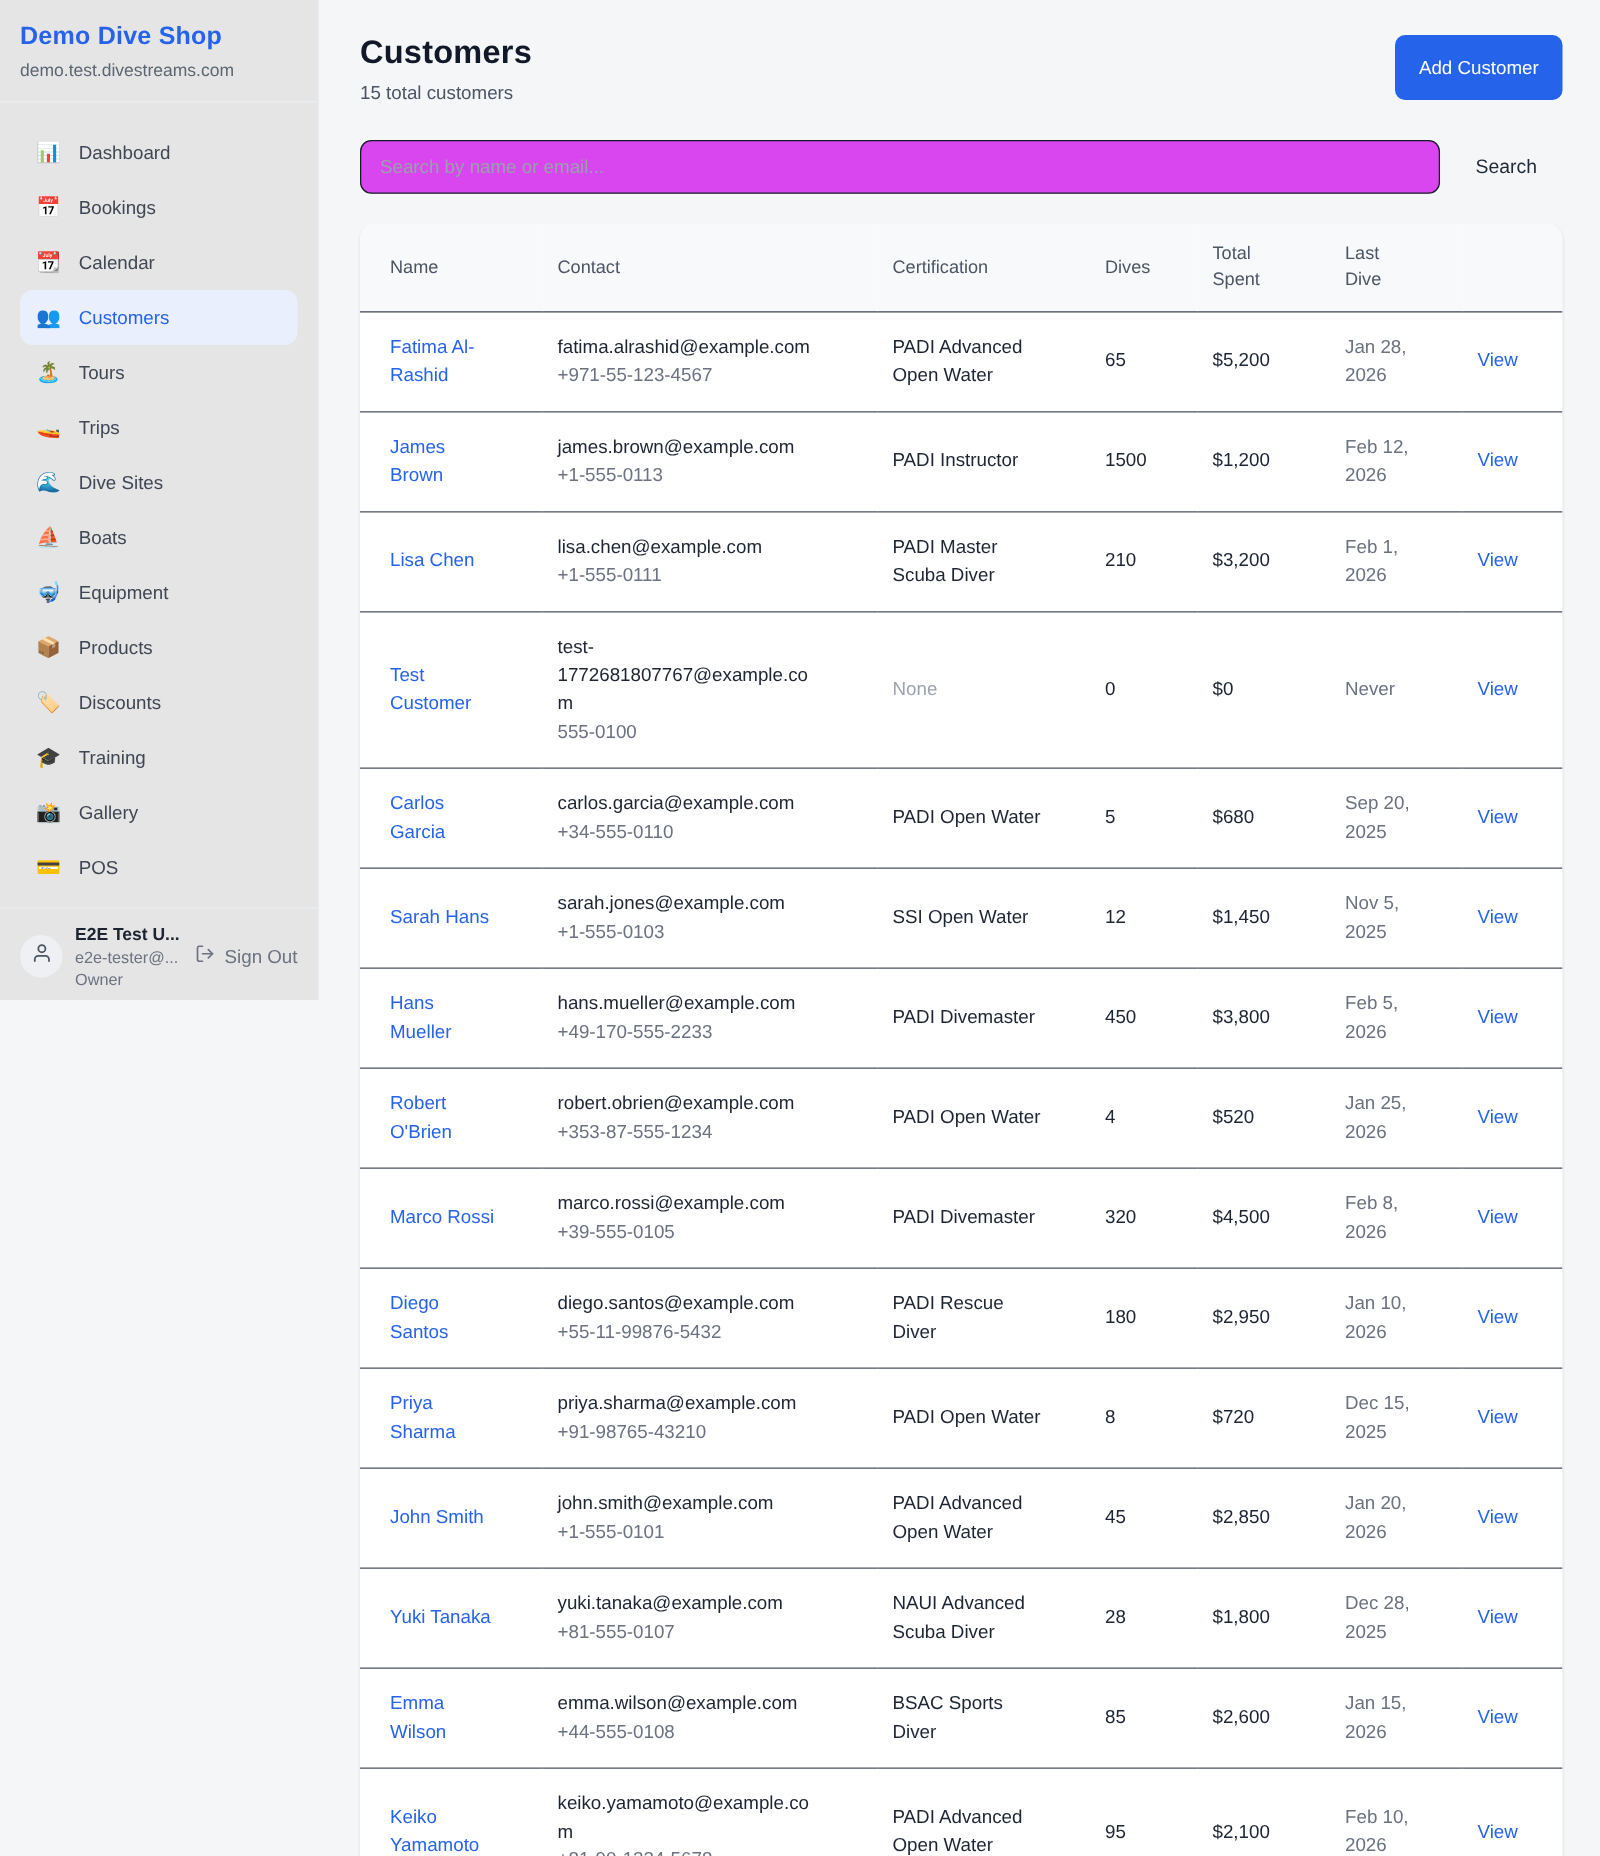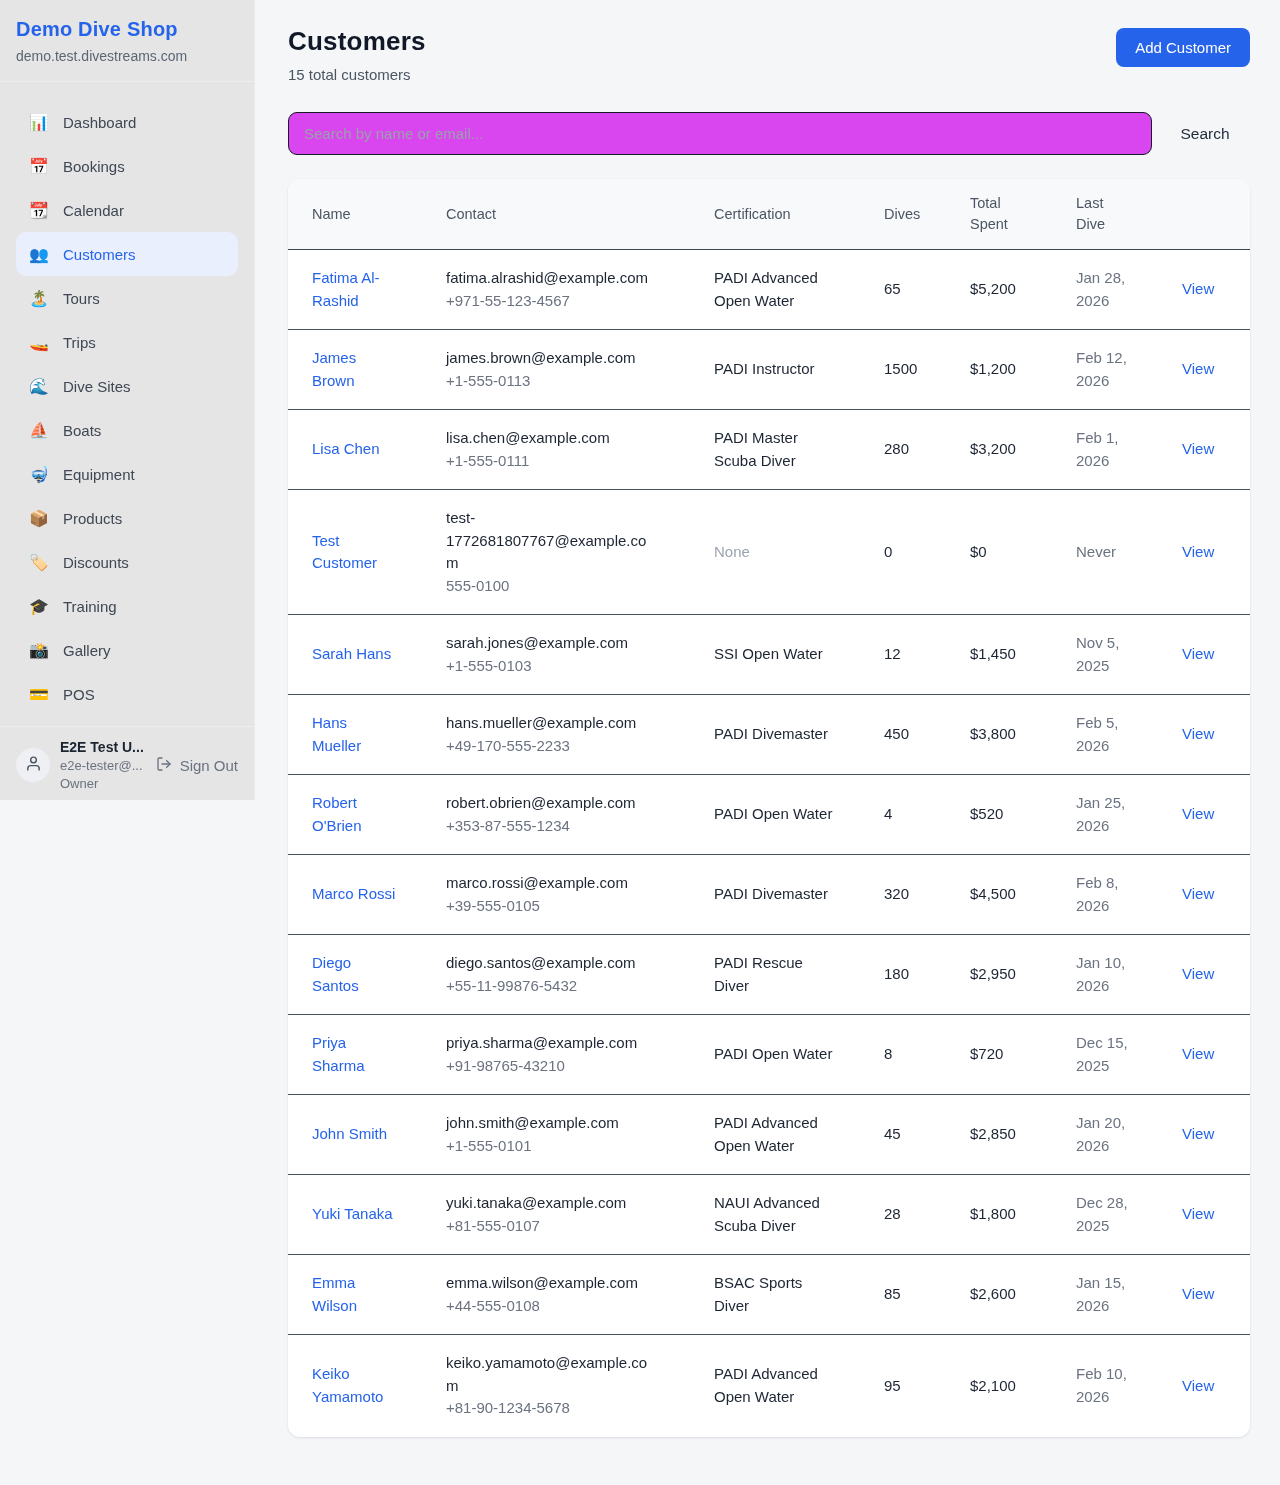--- a/index.html
+++ b/index.html
@@ -47,21 +47,21 @@
     cursor:pointer; font-family:inherit; flex:none;
   }
 
   
   .main { margin-left:255px; padding:26px 30px 32px 33px; }
   .page-header { display:flex; justify-content:space-between; align-items:flex-start; }
   .page-title { font-size:26px; font-weight:bold; color:#111827; letter-spacing:.2px; }
   .page-subtitle { margin-top:9px; font-size:15px; color:#4a5563; }
   .btn-primary {
     background:#2563eb; color:#ffffff; border:none; border-radius:8px;
-    height:39px; padding:0 19px; font-size:15px; font-weight:500;
+    height:52px; padding:0 19px; font-size:15px; font-weight:500;
     cursor:pointer; font-family:inherit; margin-top:2px;
   }
   .search-row { margin-top:29px; display:flex; align-items:center; }
   .search-input {
     flex:1; height:43px; border:1px solid #151c28; border-radius:9px;
     padding:0 15px; font-size:15px; background:#d946ef; color:#111827;
     font-family:inherit; outline:none;
   }
   .search-input::placeholder { color:#99a1ac; }
   .search-btn {
@@ -280,21 +280,21 @@
   </tr>
           <tr>
     <td><a class="name-link">Lisa Chen</a></td>
     <td>
       <div class="email">lisa.chen@example.com</div>
       <div class="phone">+1-555-0111</div>
     </td>
     <td>
               <div class="cert cert-text">PADI Master Scuba Diver</div>
             </td>
-    <td><span>280</span></td>
+    <td><span>210</span></td>
     <td><span>$3,200</span></td>
     <td>
               <div class="date">Feb 1, 2026</div>
             </td>
     <td><a class="view-link">View</a></td>
   </tr>
           <tr>
     <td><a class="name-link">Test Customer</a></td>
     <td>
       <div class="email">test-1772681807767@example.com</div>
@@ -304,20 +304,36 @@
               <div class="cert cert-text muted">None</div>
             </td>
     <td><span>0</span></td>
     <td><span>$0</span></td>
     <td>
               <div class="date">Never</div>
             </td>
     <td><a class="view-link">View</a></td>
   </tr>
           <tr>
+    <td><a class="name-link">Carlos Garcia</a></td>
+    <td>
+      <div class="email">carlos.garcia@example.com</div>
+      <div class="phone">+34-555-0110</div>
+    </td>
+    <td>
+              <div class="cert cert-text">PADI Open Water</div>
+            </td>
+    <td><span>5</span></td>
+    <td><span>$680</span></td>
+    <td>
+              <div class="date">Sep 20, 2025</div>
+            </td>
+    <td><a class="view-link">View</a></td>
+  </tr>
+          <tr>
     <td><a class="name-link">Sarah Hans</a></td>
     <td>
       <div class="email">sarah.jones@example.com</div>
       <div class="phone">+1-555-0103</div>
     </td>
     <td>
               <div class="cert cert-text">SSI Open Water</div>
             </td>
     <td><span>12</span></td>
     <td><span>$1,450</span></td>

